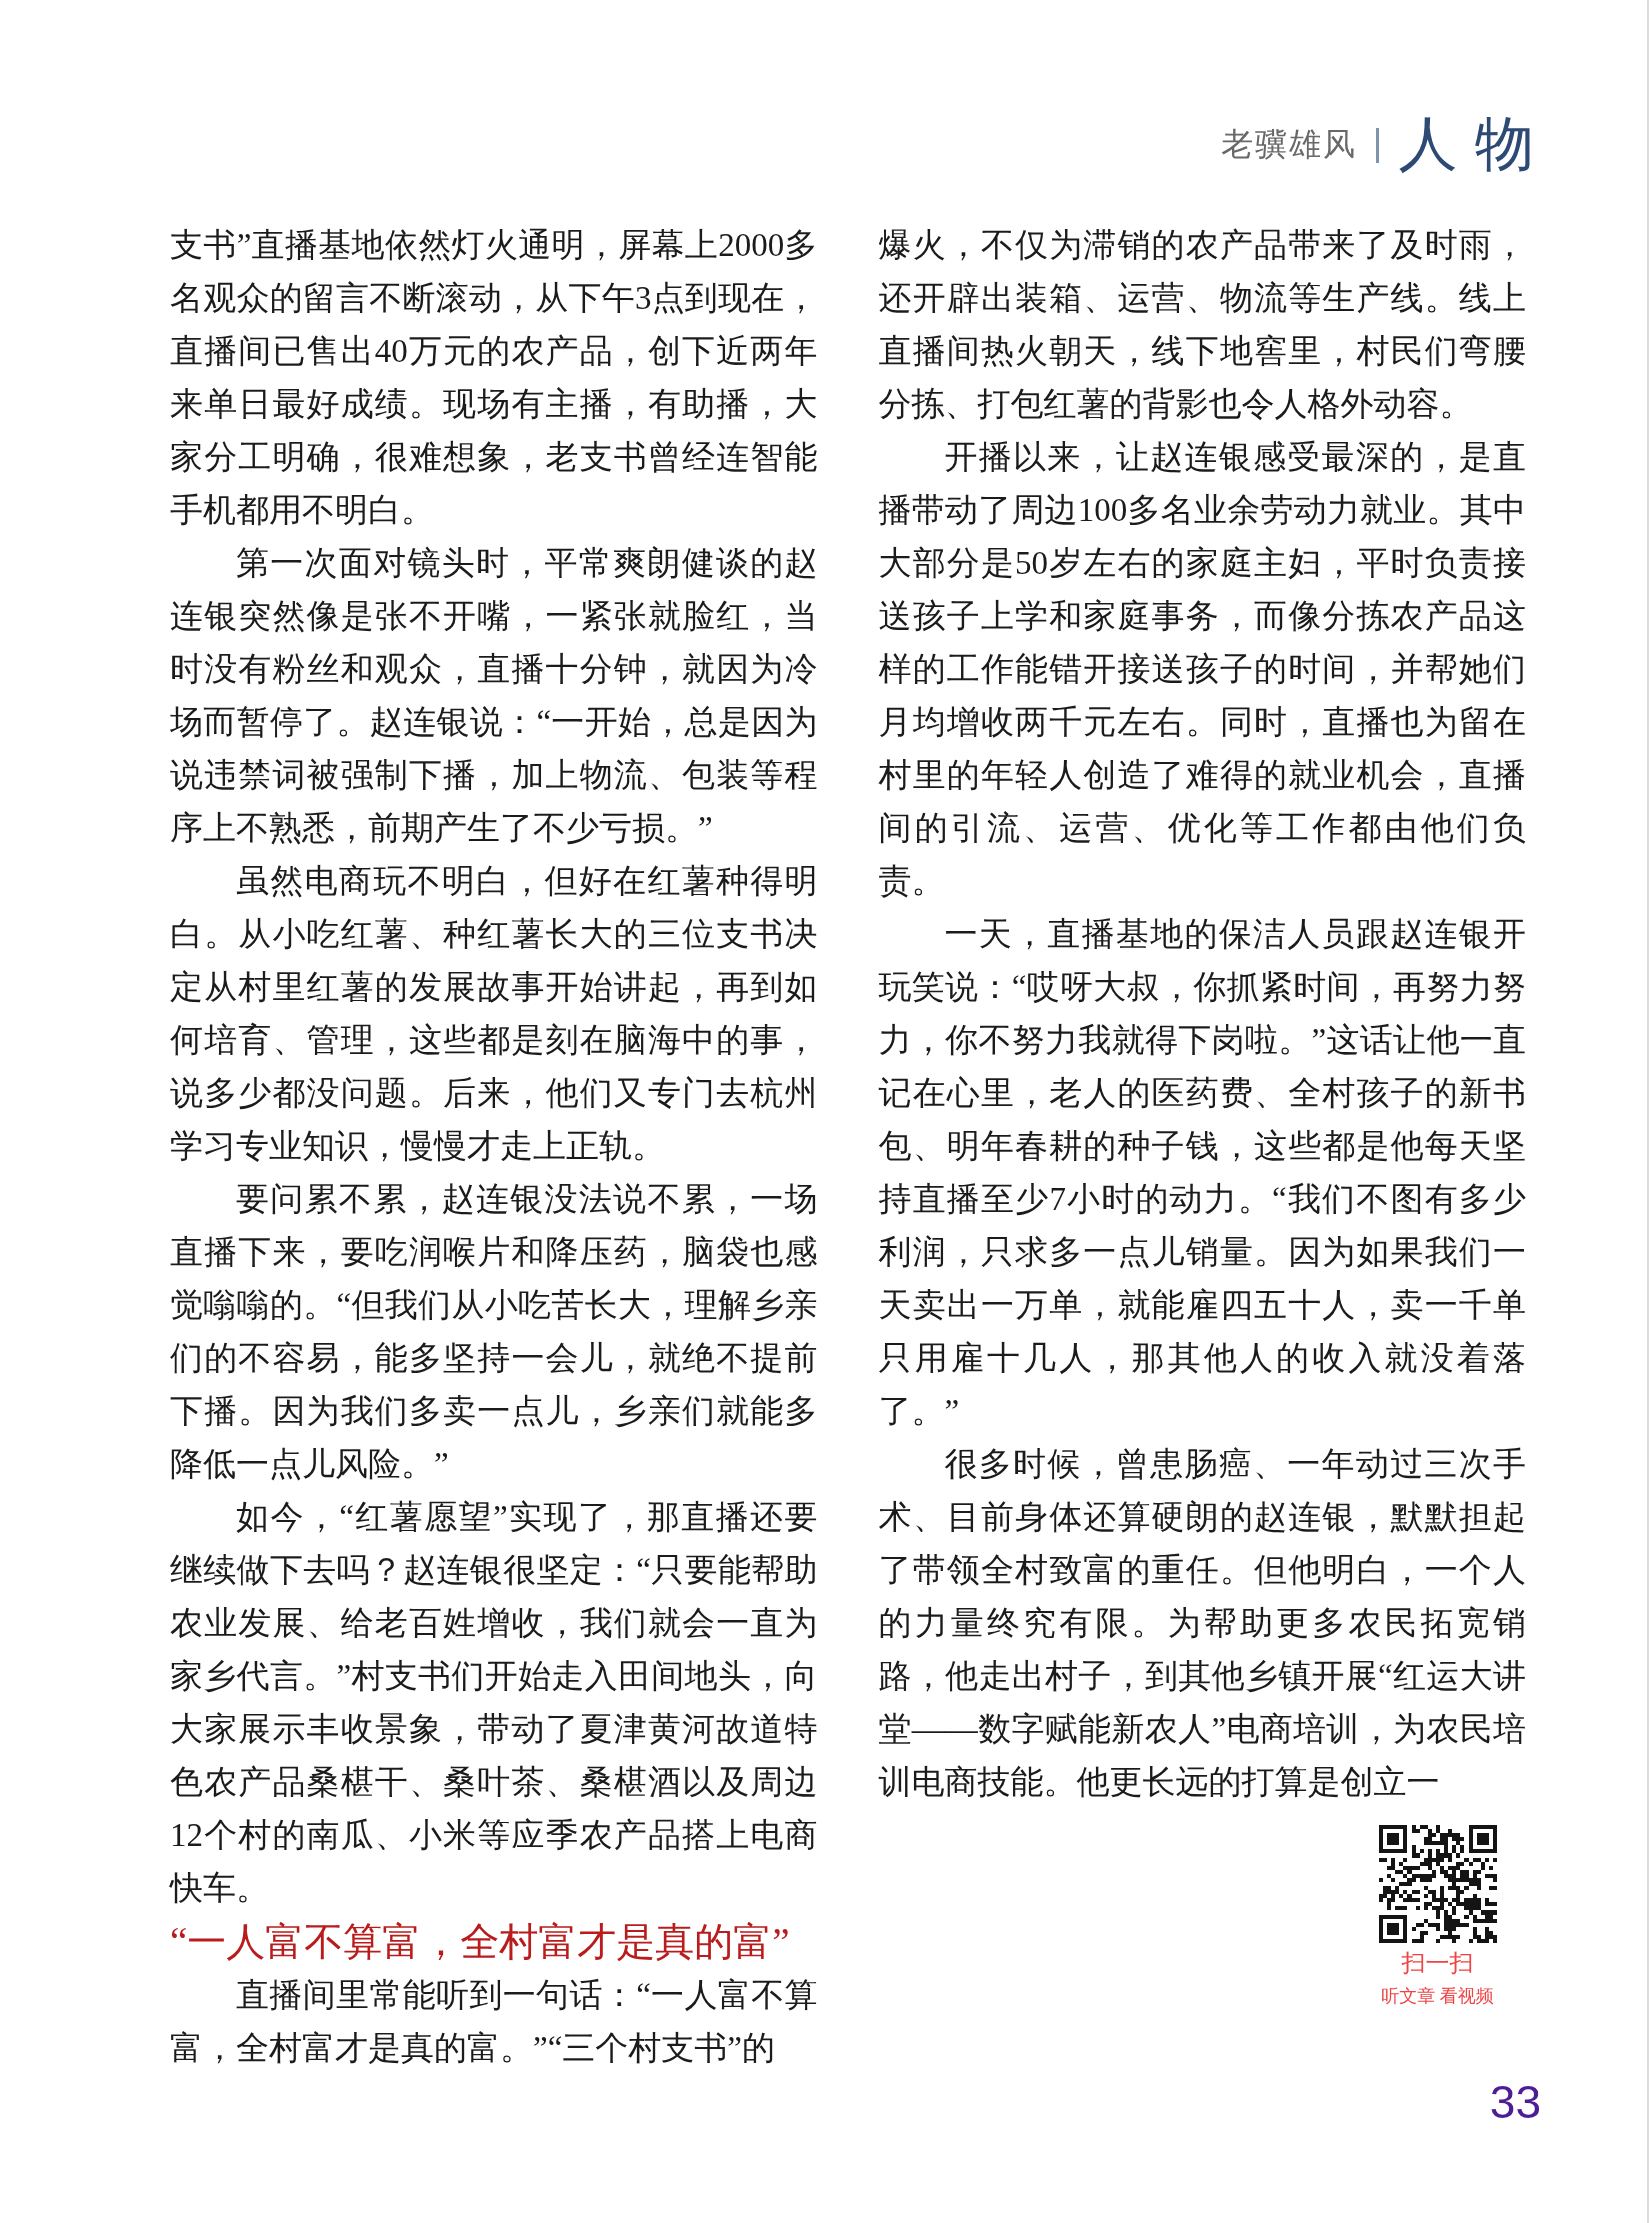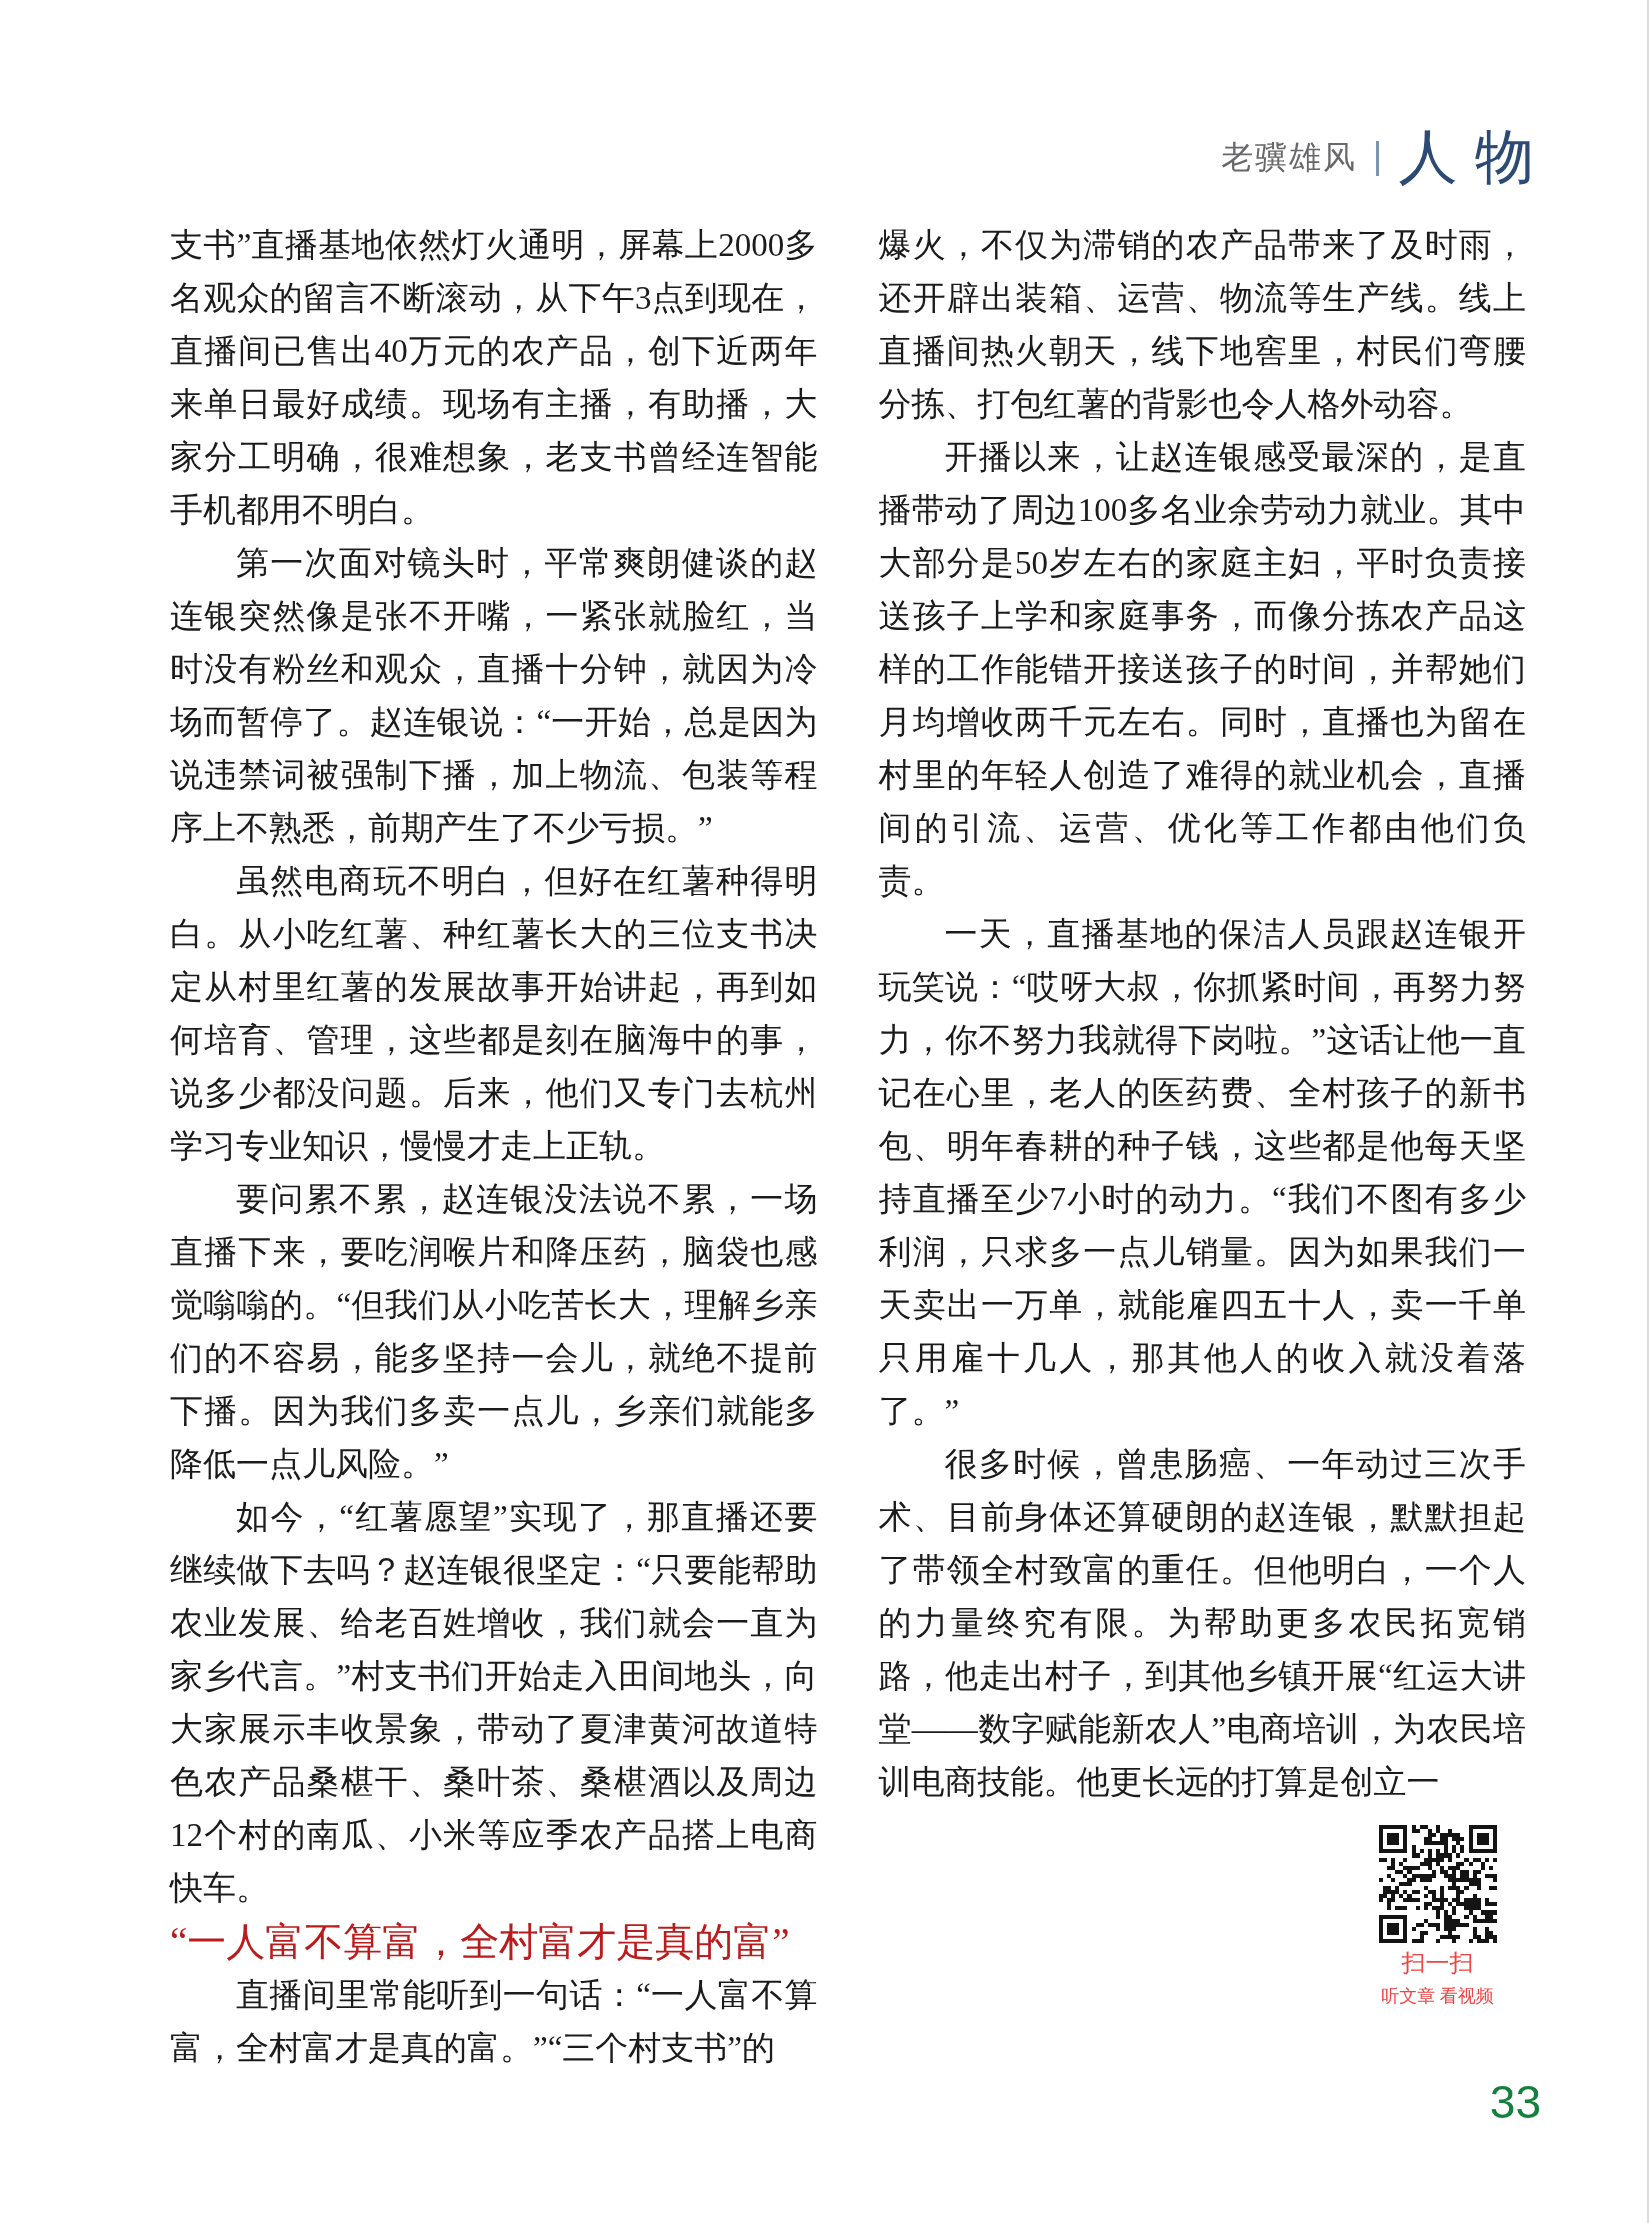--- a/index.html
+++ b/index.html
@@ -14,21 +14,21 @@
   }
   .page-edge {
     position: absolute;
     top: 0; right: 0;
     width: 2.9px; height: 100%;
     background: #dcdcdc;
   }
   
   .running-head {
     position: absolute;
-    top: 118px;
+    top: 105px;
     right: 116px;
     display: flex;
     align-items: center;
     white-space: nowrap;
   }
   .running-head .section {
     font-size: 32px;
     color: #68686a;
     letter-spacing: 1.9px;
   }
@@ -91,21 +91,21 @@
     white-space: nowrap;
   }
   .qr-cap2 { font-size: 18px; line-height: 31px; }
   
   .page-number {
     position: absolute;
     top: 2075px;
     right: 109px;
     font-family: "Liberation Sans", "DejaVu Sans", sans-serif;
     font-size: 46px;
-    color: #15803d;
+    color: #4c1d95;
   }
 </style>
 </head>
 <body>
 
 <div class="page">
 
   <div class="page-edge"></div>
 
   <div class="running-head">

